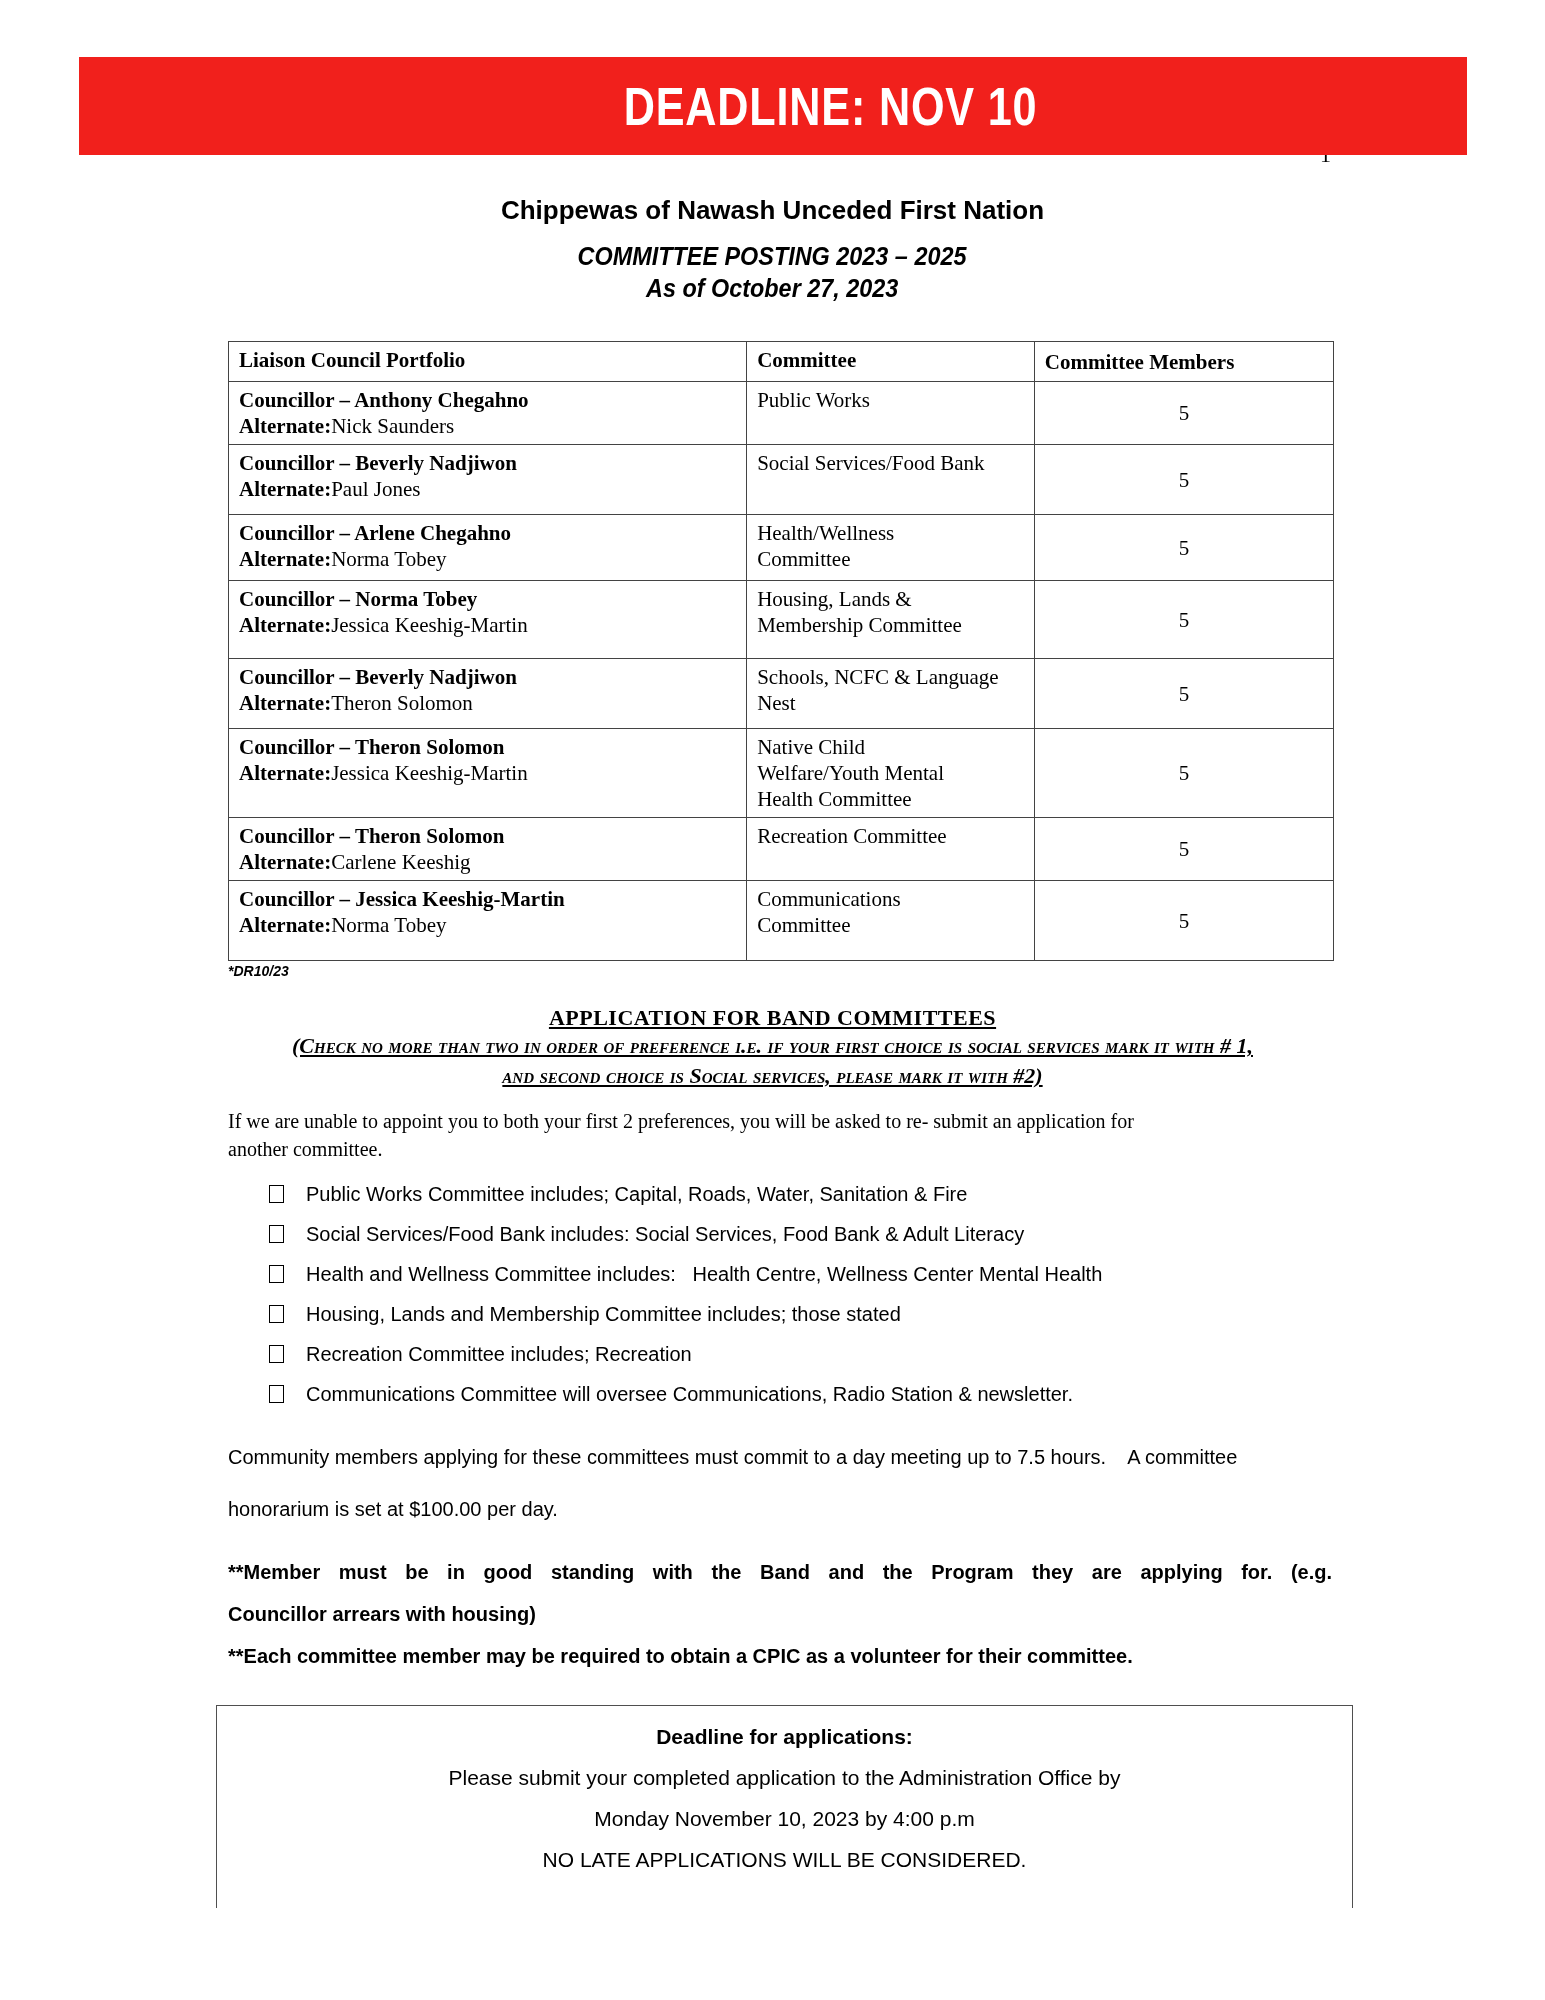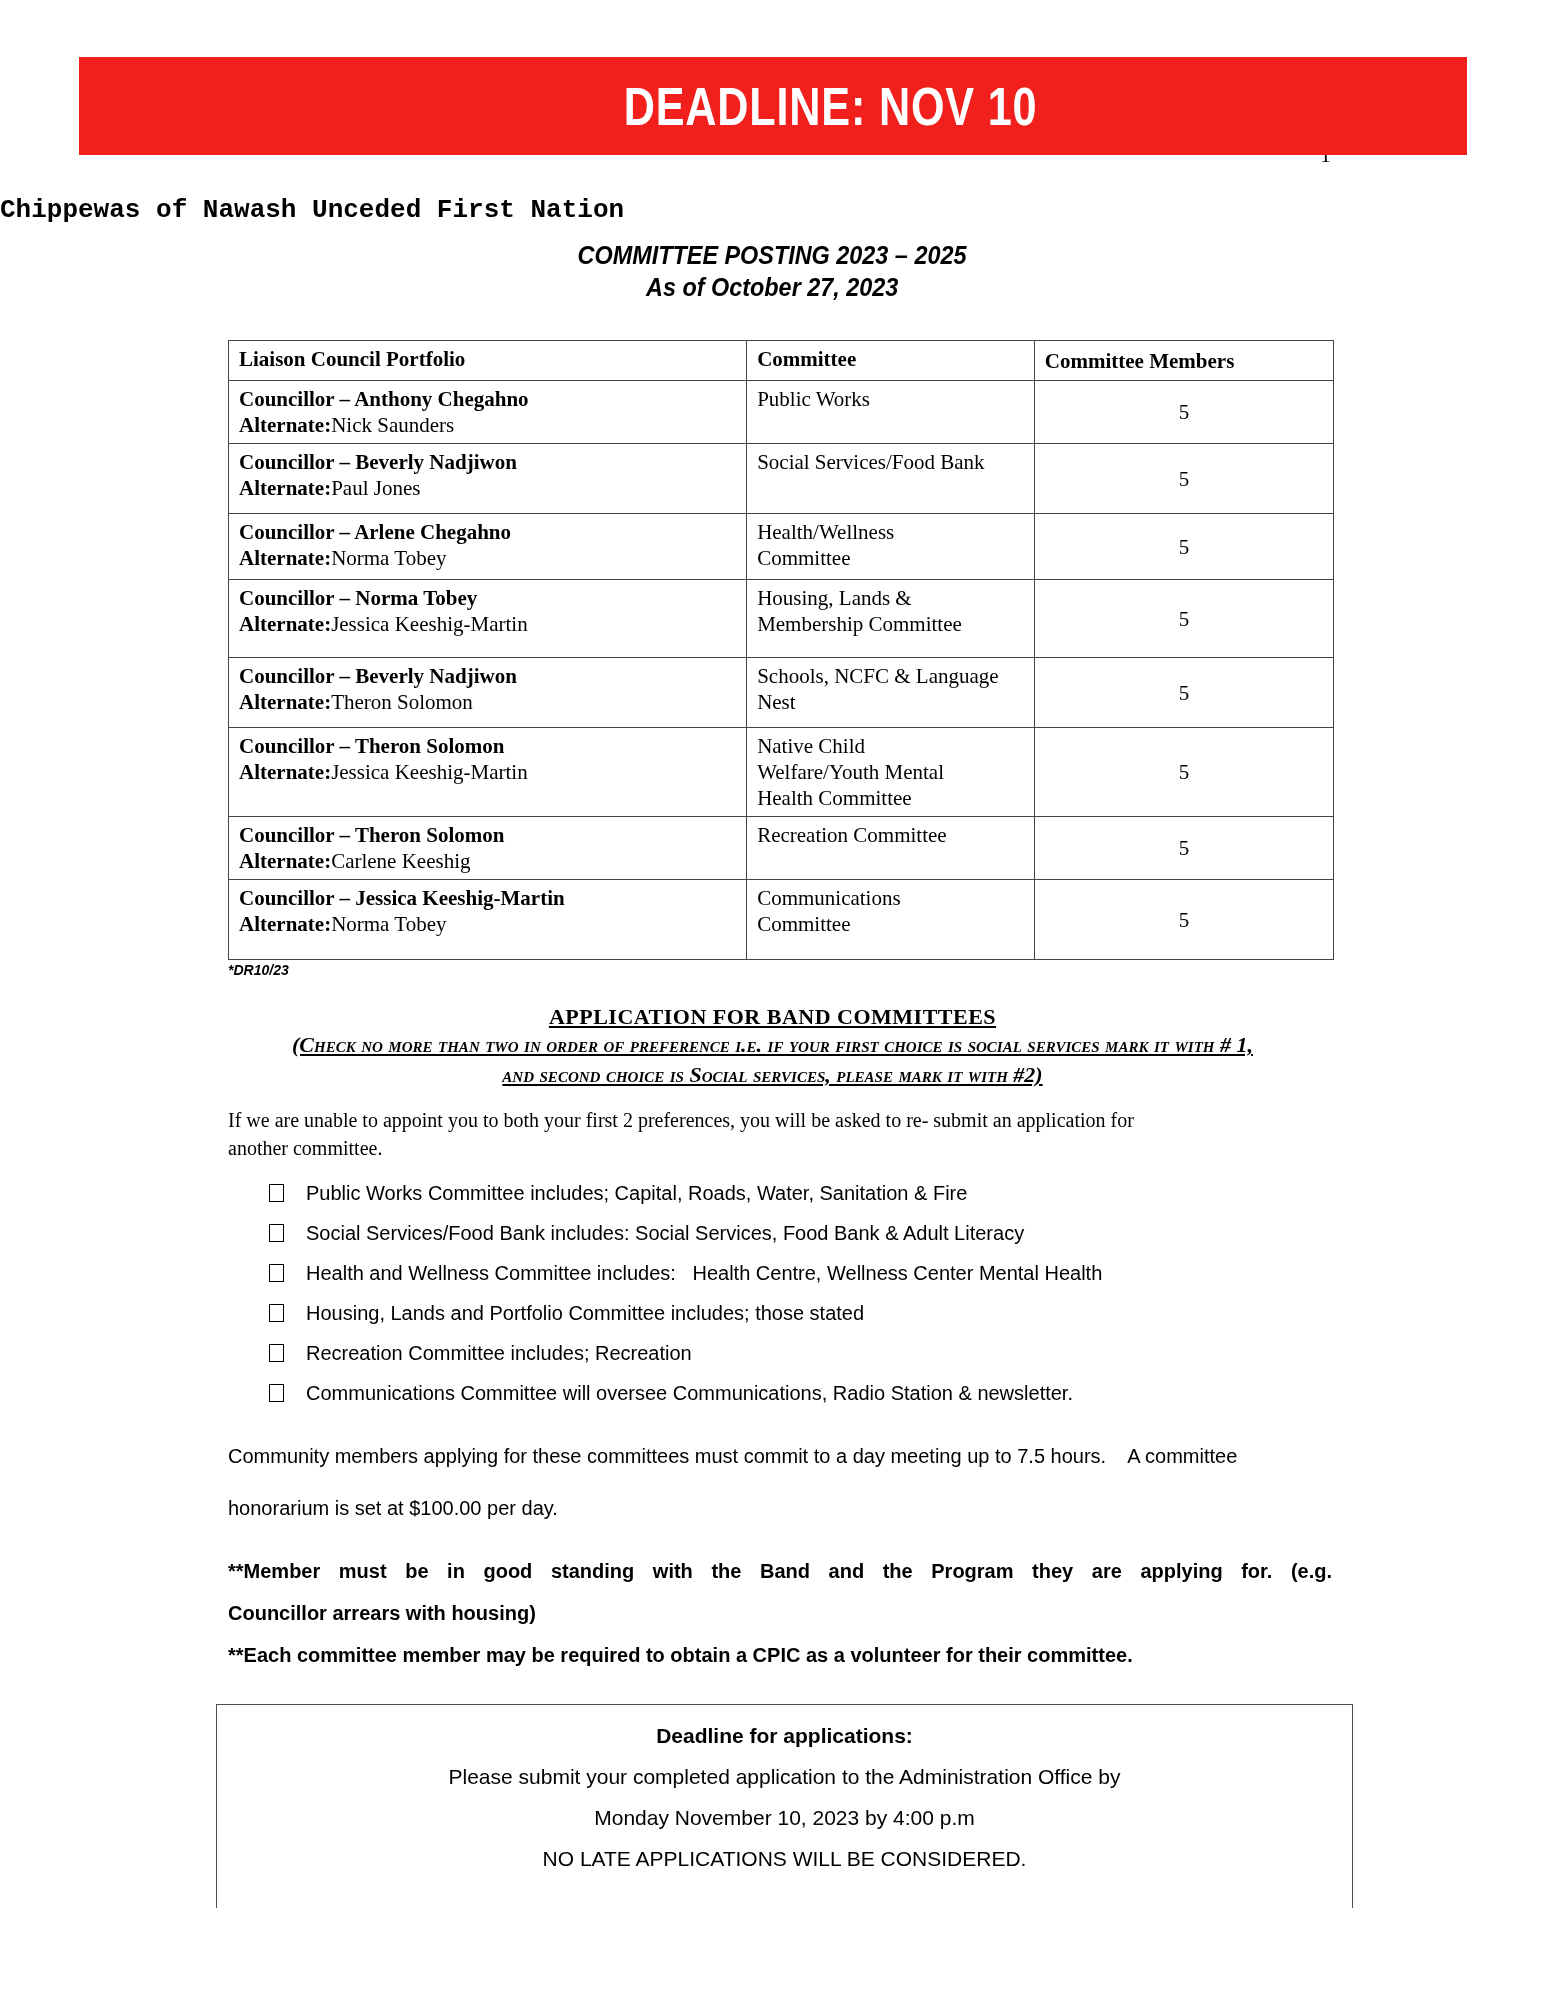--- a/index.html
+++ b/index.html
@@ -10,22 +10,22 @@
   .banner{position:relative;z-index:2;margin:57px 0 0 79px;width:1388px;height:98px;
           background:var(--banner-bg,#f1201c);display:flex;align-items:center;justify-content:center;}
   .banner-text{display:inline-block;margin-left:116px;color:#fff;
                font-family:"Liberation Sans",sans-serif;font-weight:700;font-size:54px;
                letter-spacing:1px;transform:scaleX(0.80);transform-origin:center;white-space:nowrap;}
 
   .page-number{position:absolute;z-index:1;left:1320px;top:142px;font-size:22px;
                font-family:"Liberation Serif",serif;}
 
   
-  .doc-title{margin:40px 0 0 0;text-align:left;font-size:26px;font-weight:700;
-             font-family:Liberation Mono, monospace;}
+  .doc-title{margin:40px 0 0 0;text-align:center;font-size:26px;font-weight:700;
+             font-family:Liberation Sans, sans-serif;}
   .subtitles{margin-top:16px;text-align:center;line-height:28px;}
   .doc-subtitle{display:inline-block;font-family:"Liberation Sans",sans-serif;
                 font-weight:700;font-style:italic;font-size:26px;transform:scaleX(0.9);
                 transform-origin:center;white-space:nowrap;}
 
   
   table.committee{margin:35px 0 0 228px;border-collapse:collapse;width:1106px;
                   font-size:21px;line-height:26px;}
   table.committee th,table.committee td{border:1px solid #434343;padding:5px 10px;vertical-align:top;text-align:left;}
   table.committee th{font-weight:700;height:40px;box-sizing:border-box;}
@@ -211,21 +211,21 @@
       <span class="check-label">Social Services/Food Bank includes: Social Services, Food Bank &amp; Adult Literacy</span>
     </div>
 
     <div class="check-item">
       <span class="checkbox"></span>
       <span class="check-label">Health and Wellness Committee includes:   Health Centre, Wellness Center Mental Health</span>
     </div>
 
     <div class="check-item">
       <span class="checkbox"></span>
-      <span class="check-label">Housing, Lands and Portfolio Committee includes; those stated</span>
+      <span class="check-label">Housing, Lands and Membership Committee includes; those stated</span>
     </div>
 
 
     <div class="check-item">
       <span class="checkbox"></span>
       <span class="check-label">Recreation Committee includes; Recreation</span>
     </div>
 
     <div class="check-item">
       <span class="checkbox"></span>

